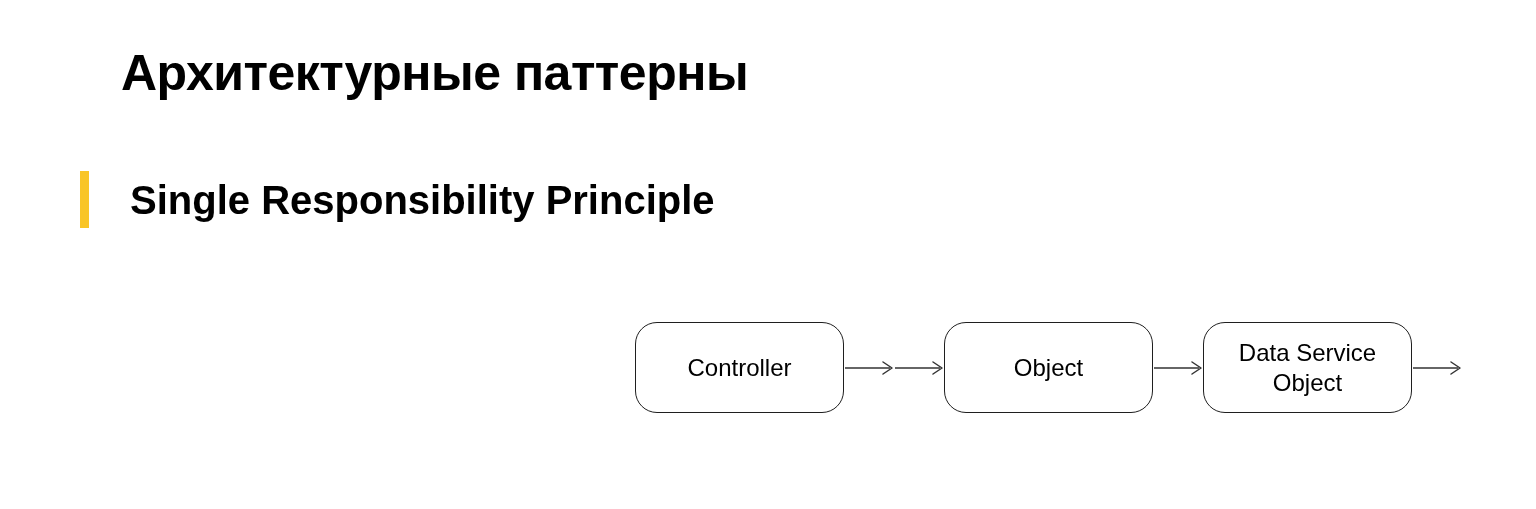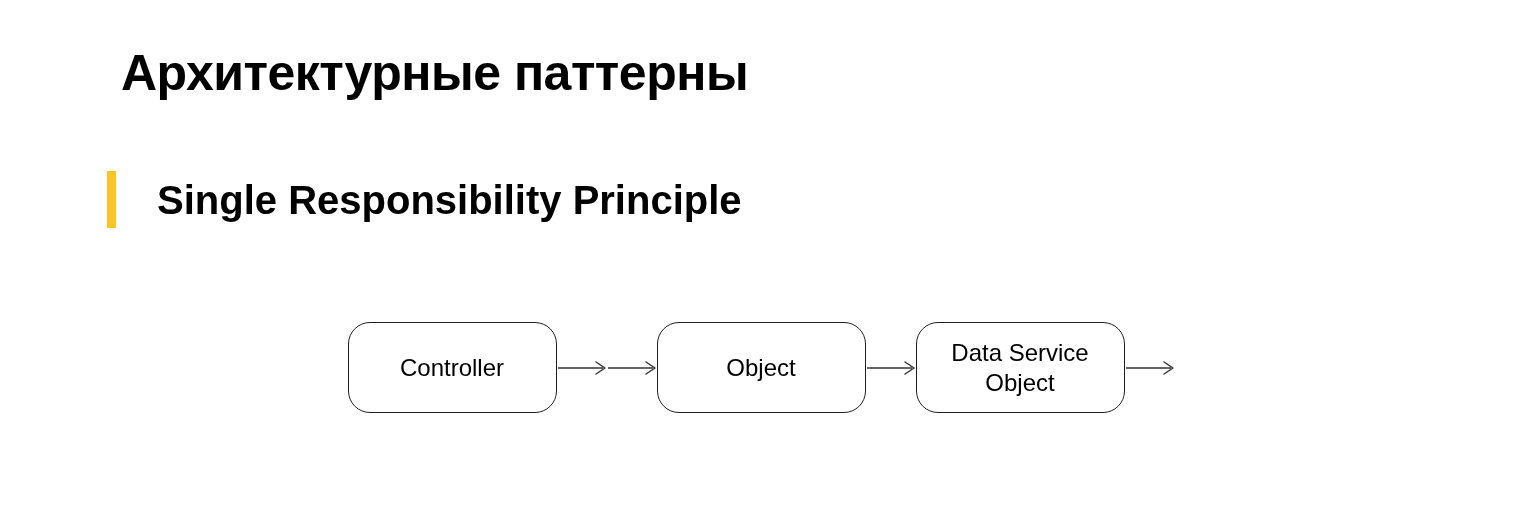--- a/index.html
+++ b/index.html
@@ -24,21 +24,21 @@
     font-size: 50px;
     line-height: 1;
     font-weight: bold;
     color: #000000;
     letter-spacing: -0.5px;
     white-space: nowrap;
     margin-left: 37px;
   }
   .subtitle-row {
     position: absolute;
-    left: 107px;
+    left: 80px;
     top: 171px;
     height: 57px;
     display: flex;
     align-items: center;
   }
   .accent-bar {
     width: 9px;
     height: 57px;
     background: #F9C527;
     flex: 0 0 auto;
@@ -52,21 +52,21 @@
     white-space: nowrap;
   }
   .flow {
     position: absolute;
     left: 60px;
     top: 322px;
     width: 1402px;
     height: 91px;
     display: flex;
     align-items: center;
-    justify-content: center;
+    justify-content: flex-end;
   }
   .flow-node {
     width: 209px;
     height: 91px;
     box-sizing: border-box;
     border: 1.5px solid #1f1f1f;
     border-radius: 22px;
     background: #ffffff;
     display: flex;
     align-items: center;

